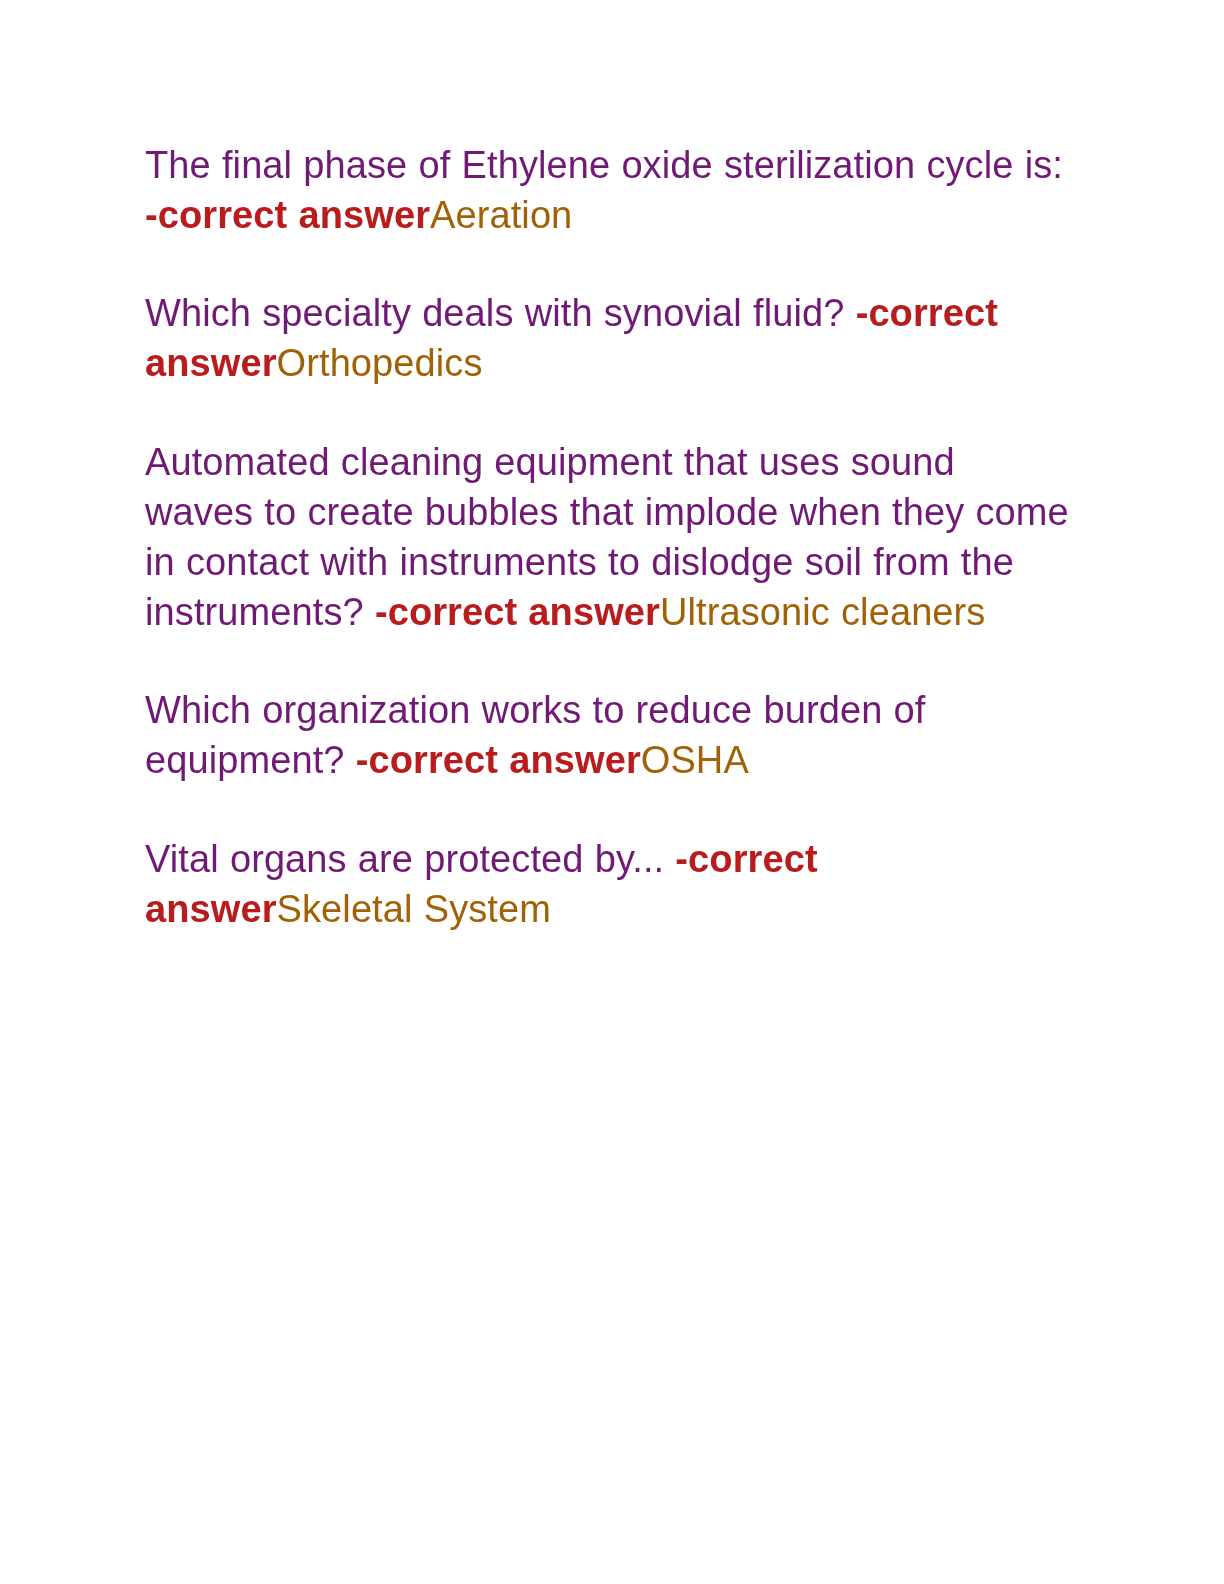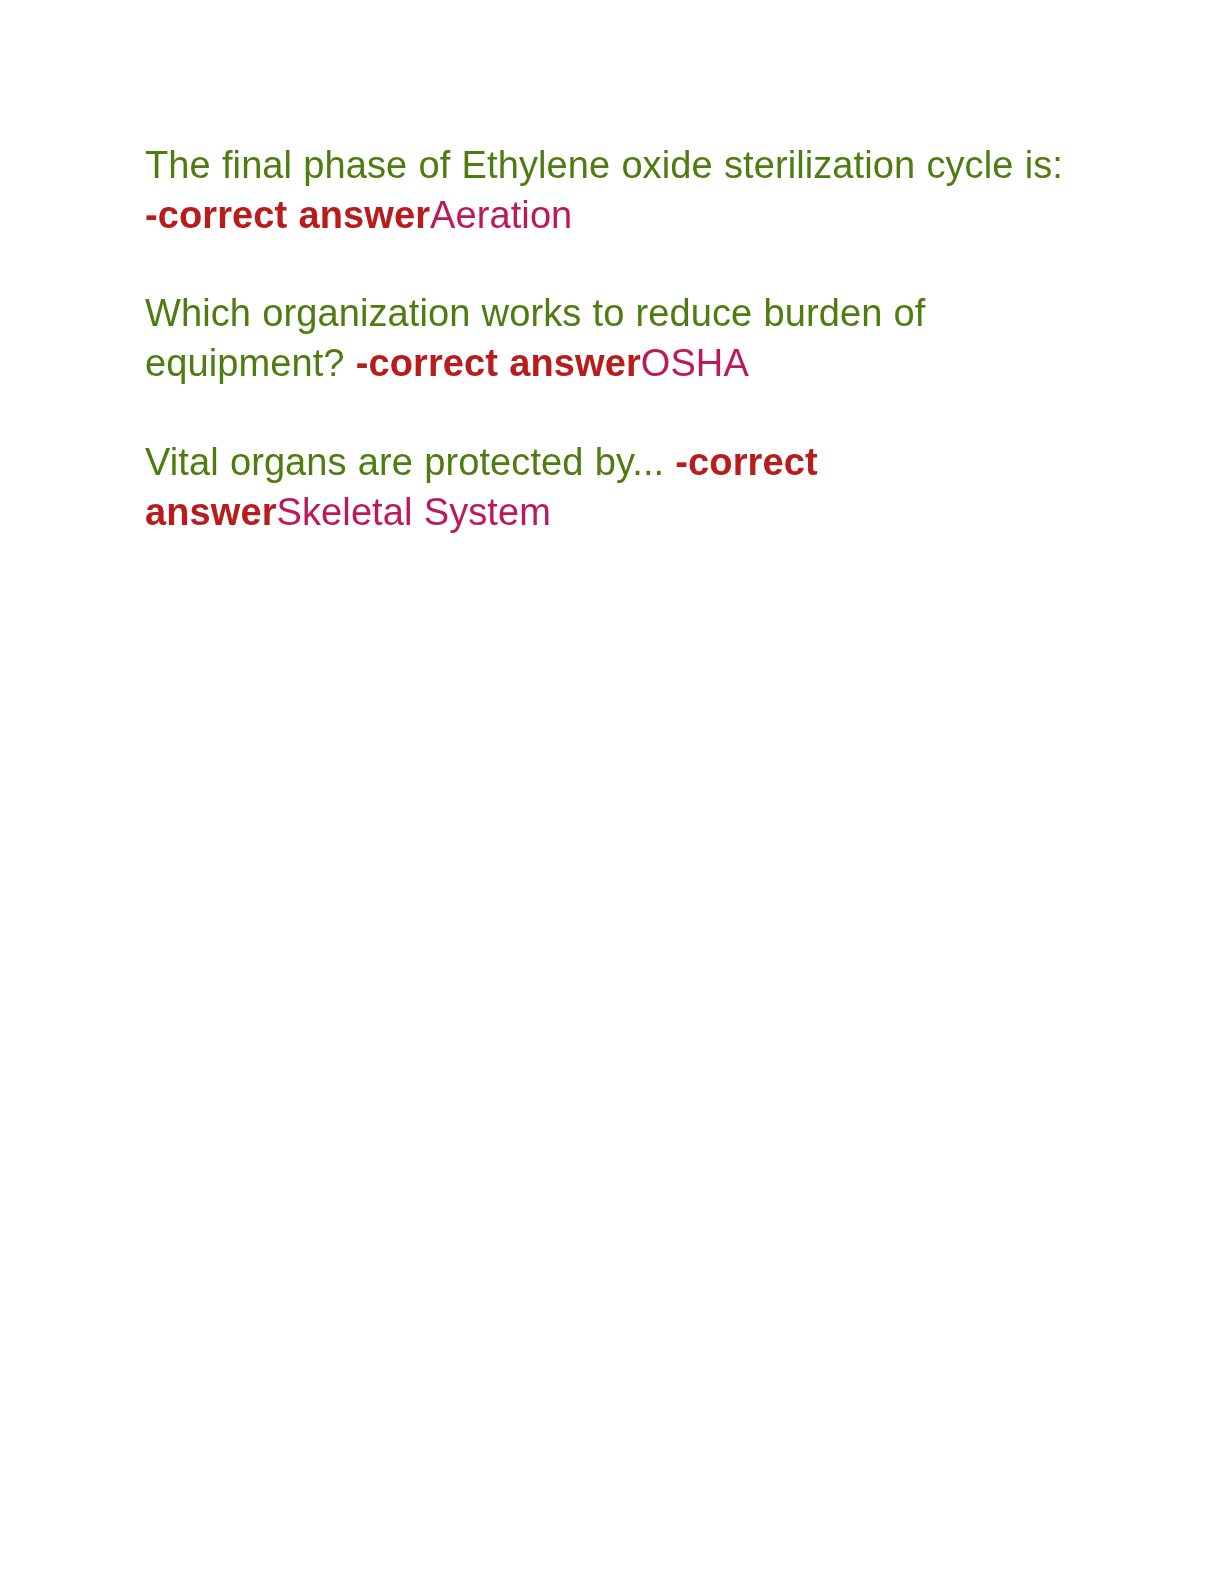--- a/index.html
+++ b/index.html
@@ -27,43 +27,49 @@
     font-size: 38px;
     line-height: 1.32;
     margin: 0 0 48px 0;
     letter-spacing: 0.1px;
     word-spacing: 0.5px;
   }
   .qa-item:last-child {
     margin-bottom: 16px;
   }
   .q-text {
-    color: #4d7c0f;
+    color: #701a75;
   }
   .tag {
     color: #b91c1c;
     font-weight: bold;
   }
   .a-text {
-    color: #be185d;
+    color: #a16207;
     text-align: center;
   }
 </style>
 </head>
 <body>
 
 <div class="page">
   <div class="qa-list">
 
     <p class="qa-item">
       <span class="q-text">The final phase of Ethylene oxide sterilization cycle is: </span><span class="tag">-correct answer</span><span class="a-text">Aeration</span>
     </p>
 
 
+    <p class="qa-item">
+      <span class="q-text">Which specialty deals with synovial fluid? </span><span class="tag">-correct answer</span><span class="a-text">Orthopedics</span>
+    </p>
 
+    <p class="qa-item">
+      <span class="q-text">Automated cleaning equipment that uses sound waves to create bubbles that implode when they come in contact with instruments to dislodge soil from the instruments? </span><span class="tag">-correct answer</span><span class="a-text">Ultrasonic cleaners</span>
+    </p>
 
     <p class="qa-item">
       <span class="q-text">Which organization works to reduce burden of equipment? </span><span class="tag">-correct answer</span><span class="a-text">OSHA</span>
     </p>
 
 
     <p class="qa-item">
       <span class="q-text">Vital organs are protected by... </span><span class="tag">-correct answer</span><span class="a-text">Skeletal System</span>
     </p>
 

